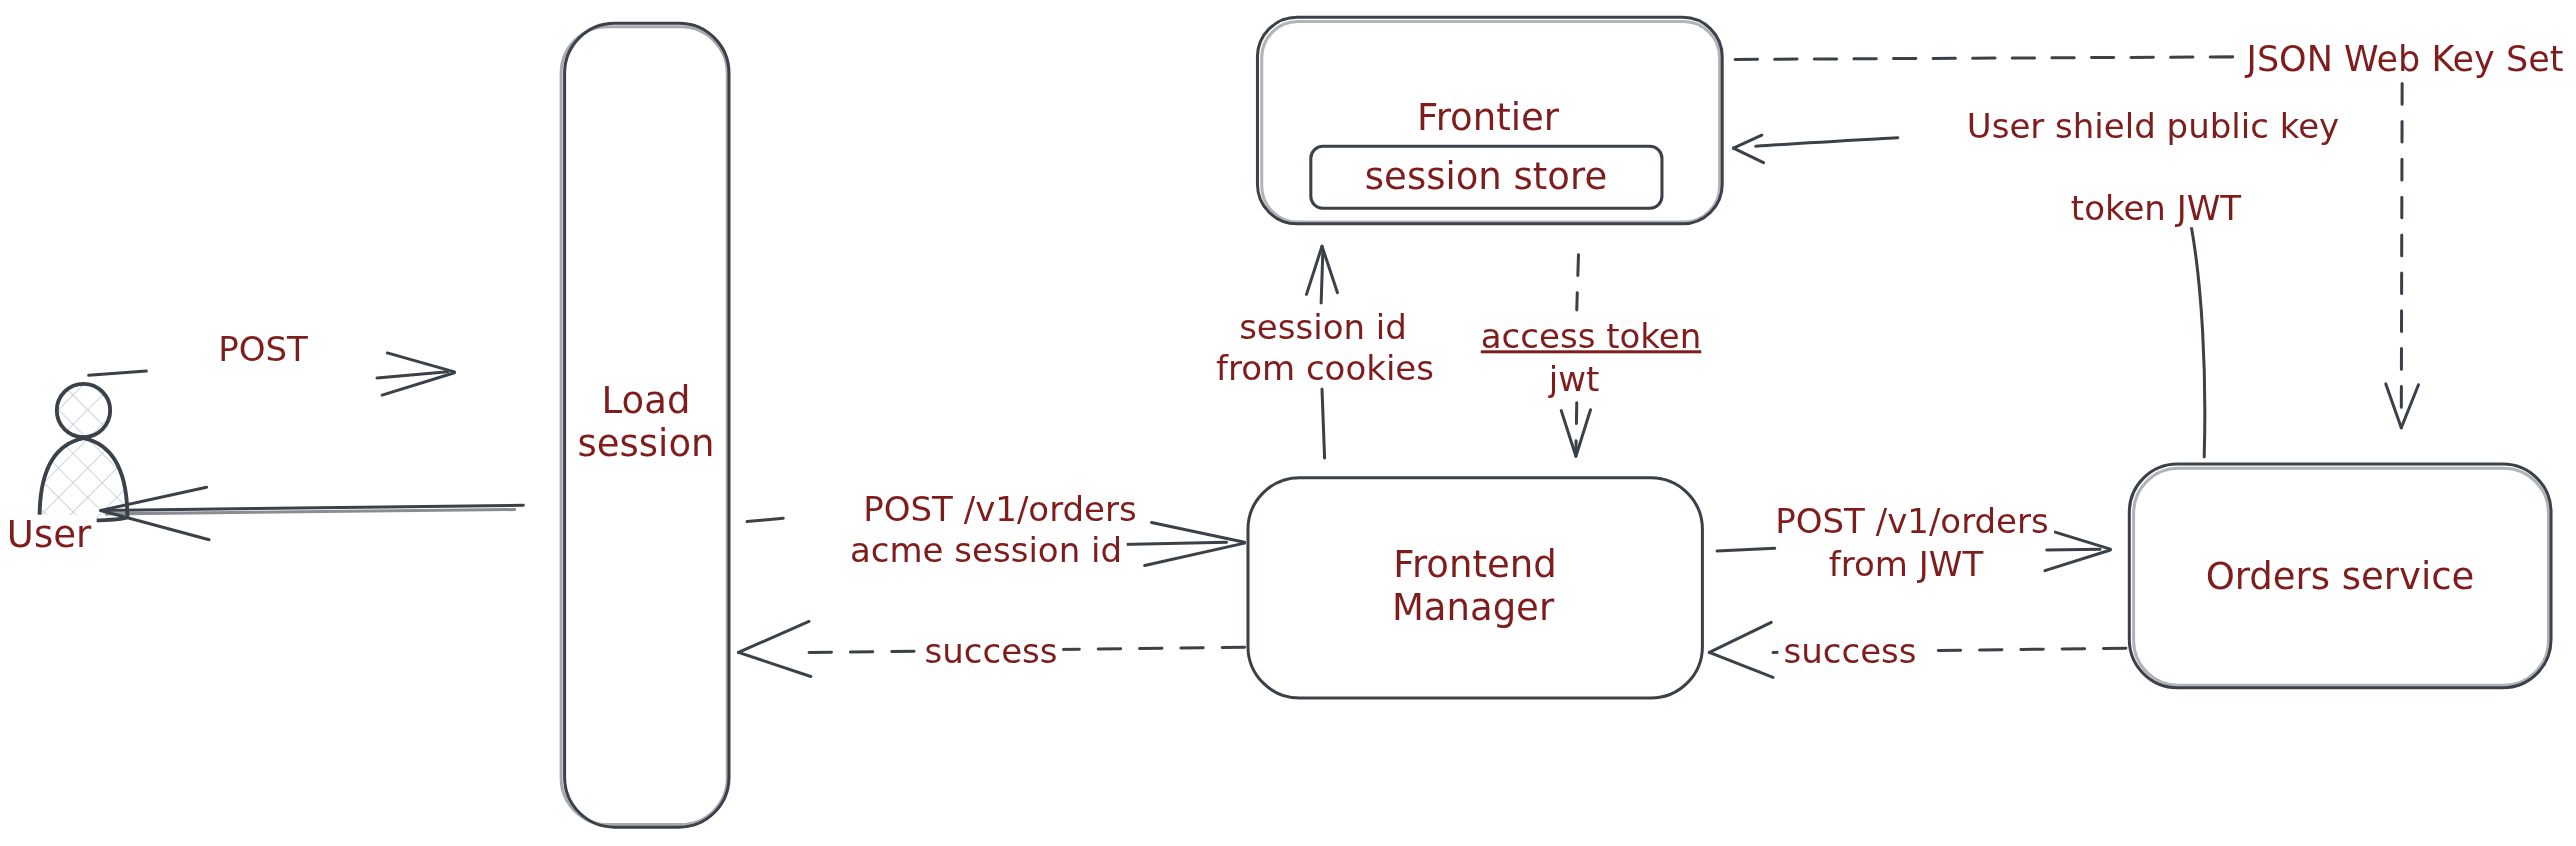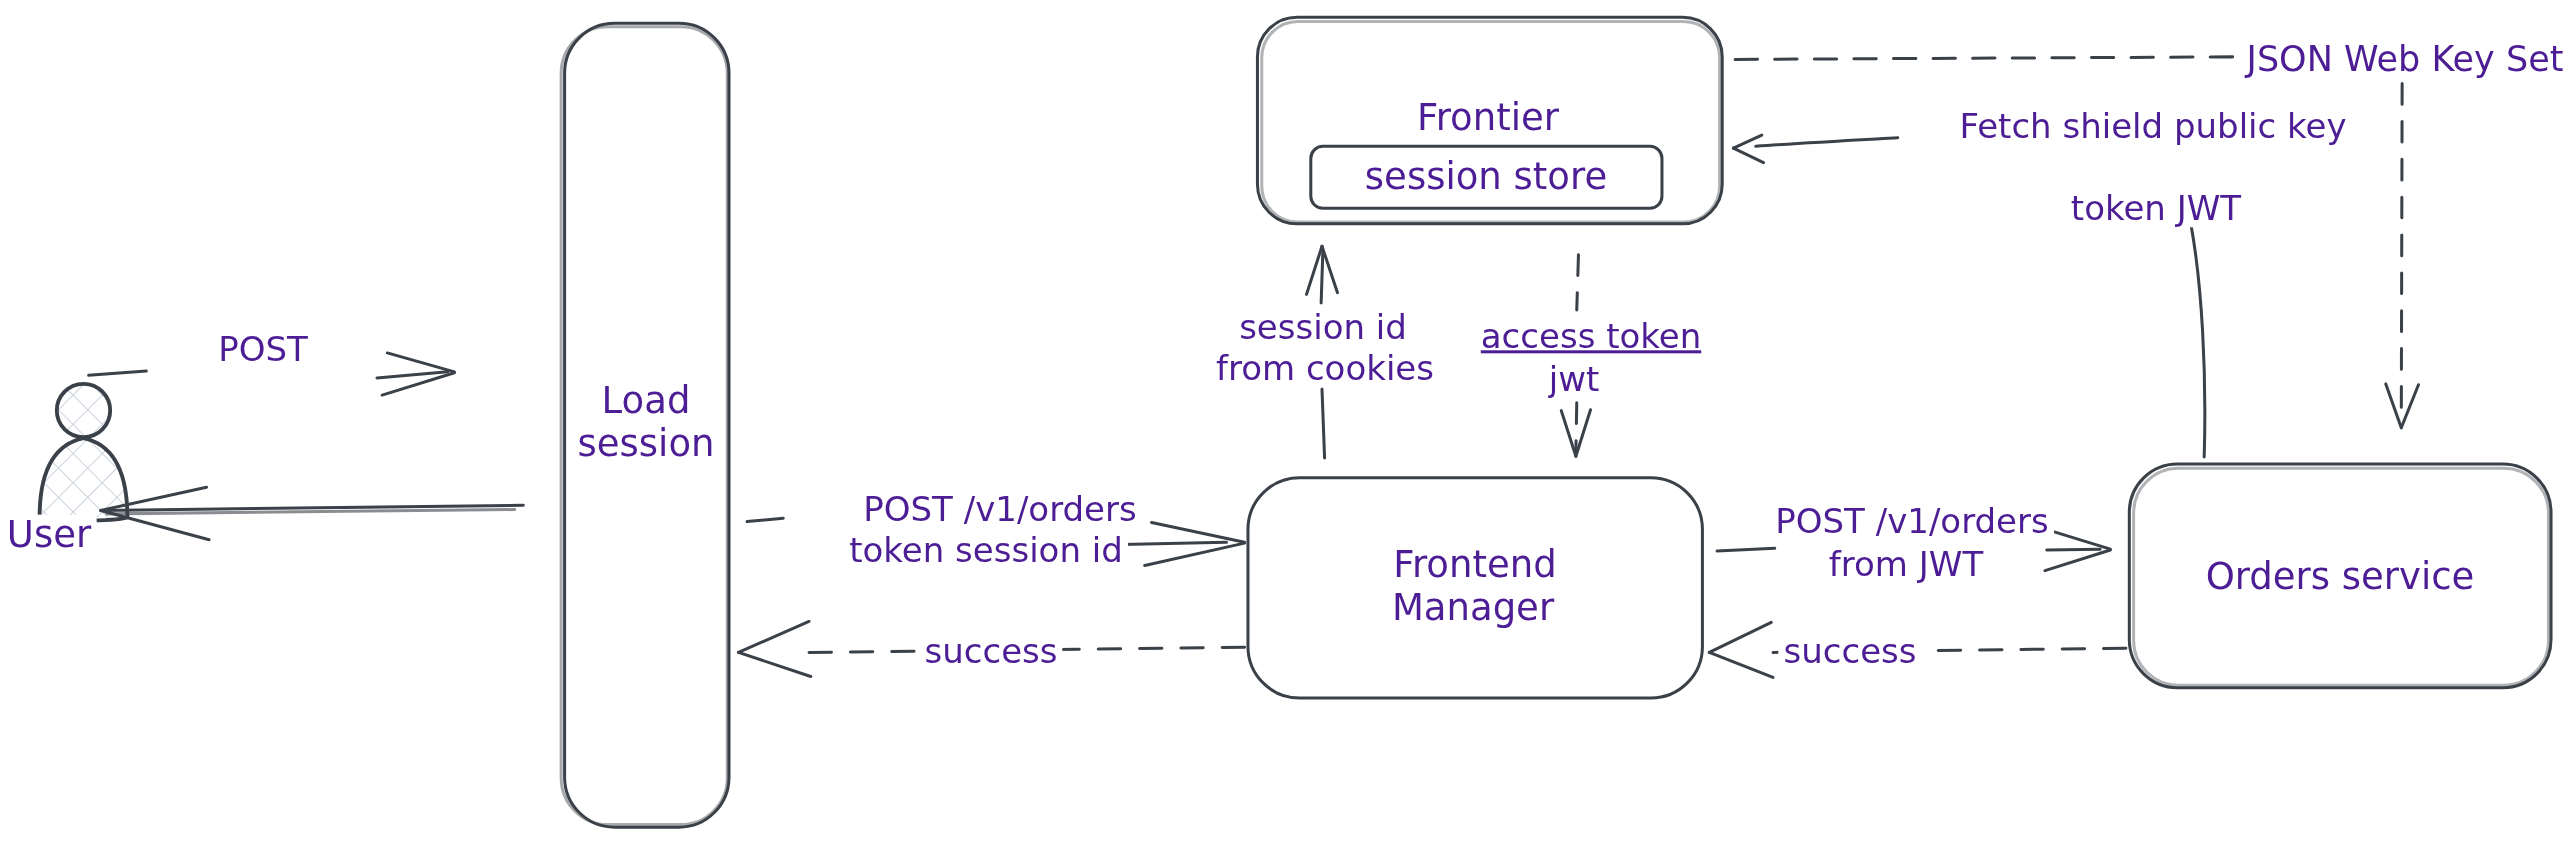--- a/index.html
+++ b/index.html
@@ -11,21 +11,21 @@
     color:#3b4149;
     overflow:hidden;
   }
   #strokes{position:absolute;left:0;top:0;}
   .lbl{
     position:absolute;
     transform:translate(-50%,-50%);
     white-space:nowrap;
     font-size:34px;
     line-height:1.1;
-    color:#4c1d95;
+    color:#7f1d1d;
     background:#ffffff;
     padding:0 5.2px;
     text-align:right;
   }
   .lbl.small{font-size:37px;}
   .lbl.big{font-size:35px;}
 </style>
 </head>
 <body>
 
@@ -140,34 +140,34 @@
   <div class="lbl small" style="left:646px;top:444px;">session</div>
   <div class="lbl small" style="left:1488px;top:118px;">Frontier</div>
   <div class="lbl small" style="left:1486px;top:177px;">session store</div>
   <div class="lbl small" style="left:1475px;top:565px;">Frontend</div>
   <div class="lbl small" style="left:1473px;top:608px;">Manager</div>
   <div class="lbl small" style="left:2340px;top:577px;">Orders service</div>
 
   <div class="lbl" style="left:263px;top:350px;">POST</div>
 
   <div class="lbl" style="left:1000px;top:510px;">POST /v1/orders</div>
-  <div class="lbl" style="left:986px;top:551px;">token session id</div>
+  <div class="lbl" style="left:986px;top:551px;">acme session id</div>
 
   <div class="lbl" style="left:991px;top:652px;">success</div>
 
   <div class="lbl" style="left:1323px;top:328px;">session id</div>
   <div class="lbl" style="left:1325px;top:369px;">from cookies</div>
 
   <div class="lbl" style="left:1591px;top:337px;text-decoration:underline;">access token</div>
   <div class="lbl" style="left:1574px;top:380px;">jwt</div>
 
   <div class="lbl" style="left:1912px;top:522px;">POST /v1/orders</div>
   <div class="lbl" style="left:1906px;top:565px;">from JWT</div>
 
   <div class="lbl" style="left:1850px;top:652px;">success</div>
 
-  <div class="lbl" style="left:2153px;top:127px;">Fetch shield public key</div>
+  <div class="lbl" style="left:2153px;top:127px;">User shield public key</div>
   <div class="lbl" style="left:2156px;top:209px;">token JWT</div>
 
   <div class="lbl big" style="left:2405px;top:59px;">JSON Web Key Set</div>
 
 </div>
 
 
 </body></html>

